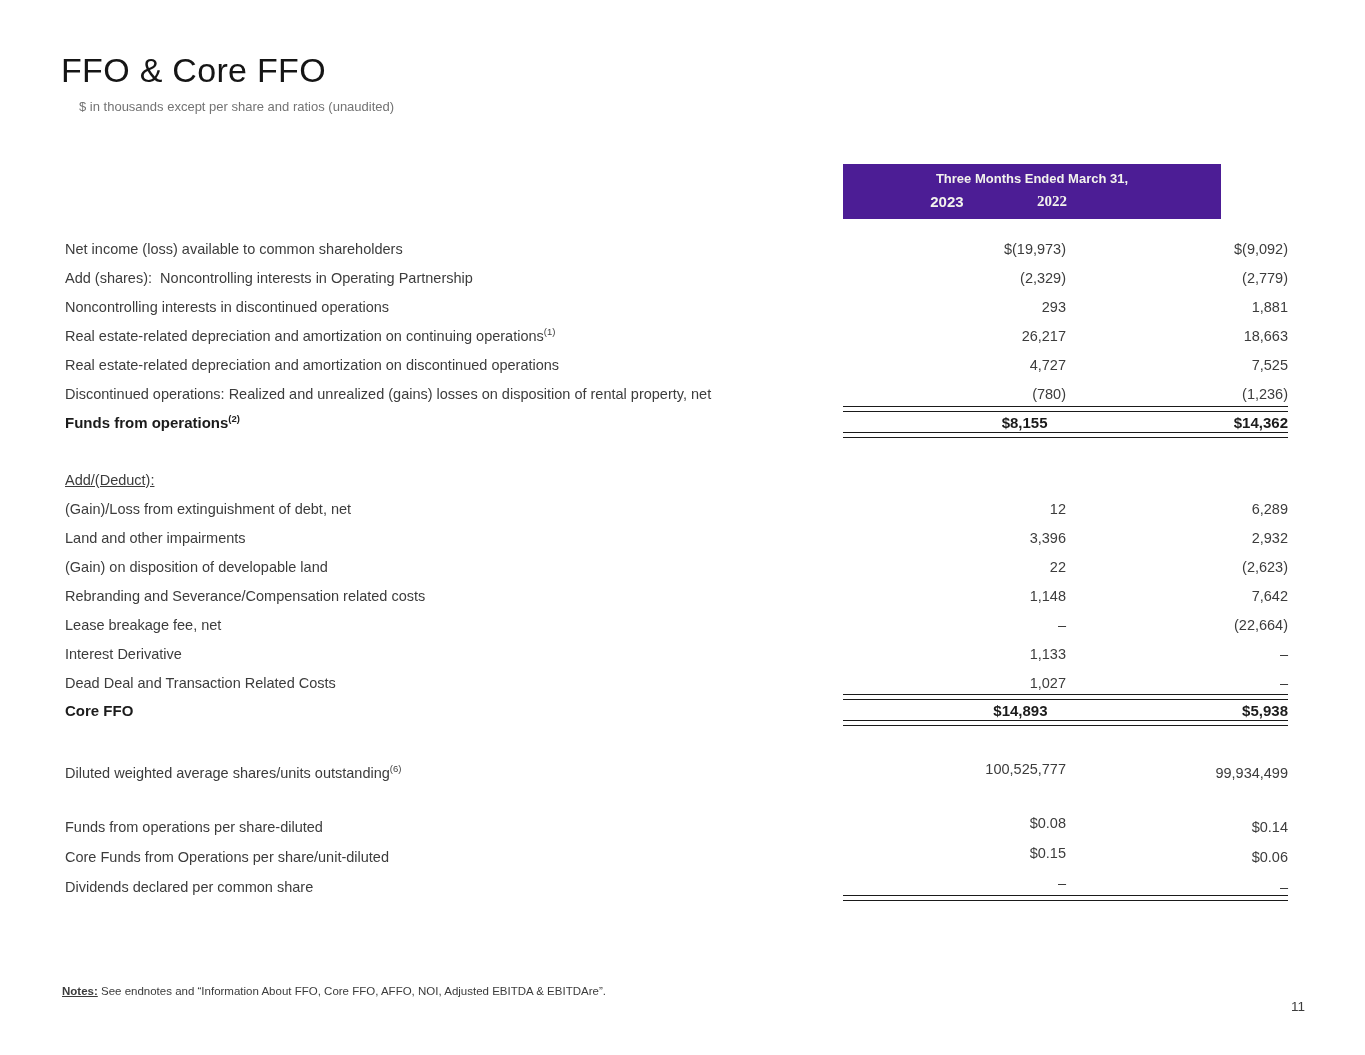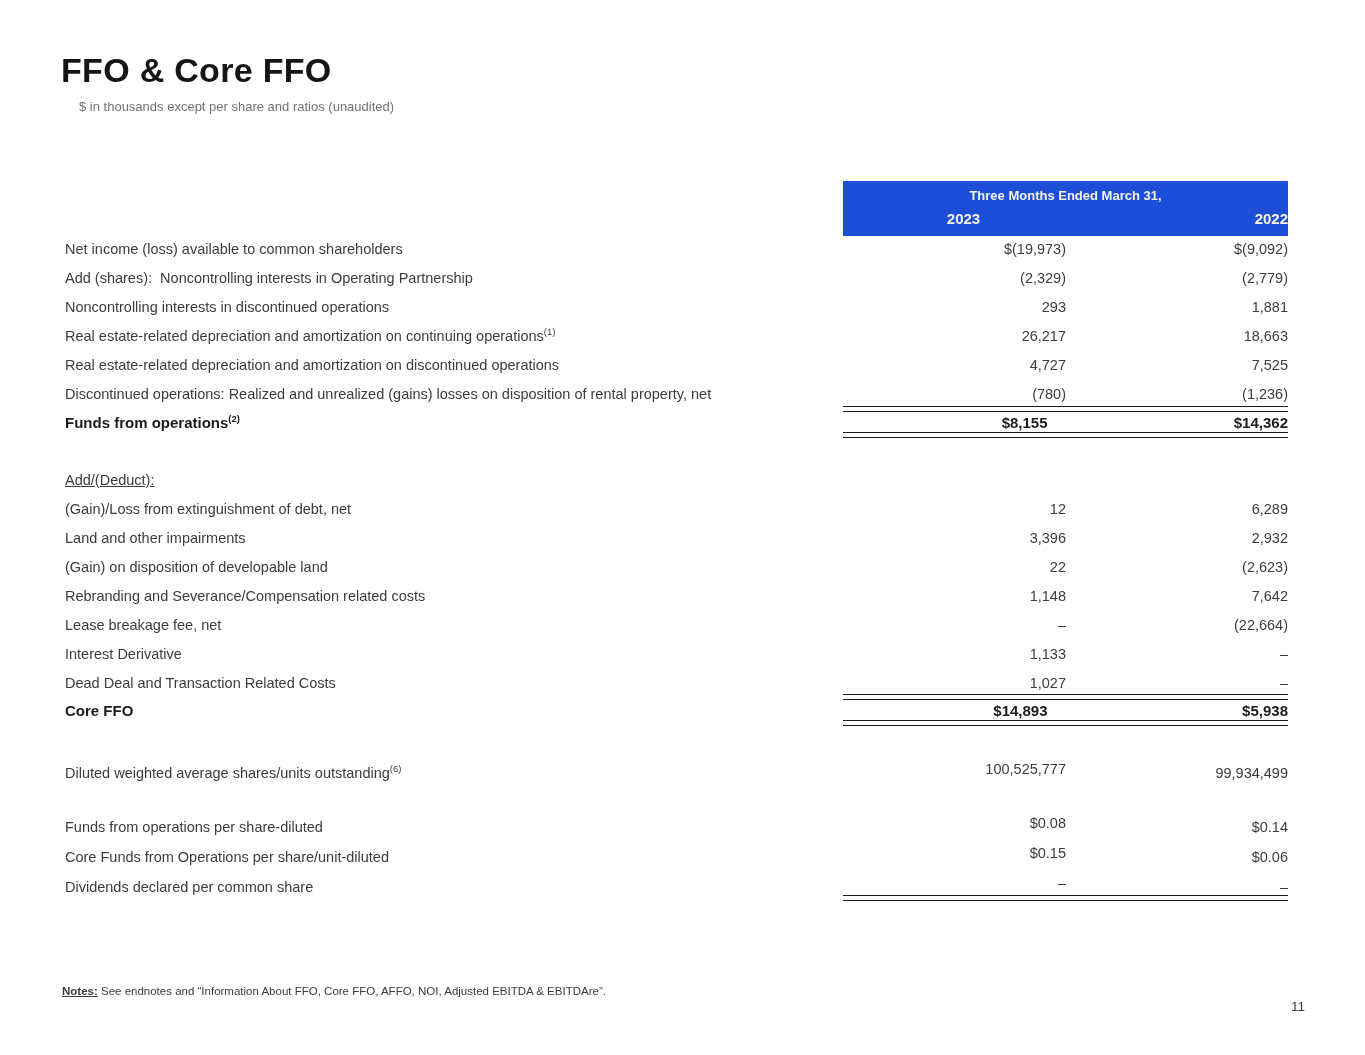--- a/index.html
+++ b/index.html
@@ -1,27 +1,27 @@
 <!DOCTYPE html>
 <html><head>
 <meta charset="utf-8">
 <style>
   html,body{margin:0;padding:0;background:#e8e8e8;}
   .slide{
     position:relative;width:1365px;height:1055px;background:#ffffff;
     font-family:"Liberation Sans", sans-serif;color:#3c3c3c;overflow:hidden;
   }
-  .title{position:absolute;left:61px;top:51px;font-size:34px;font-weight:700;color:#151515;letter-spacing:0.3px;}
+  .title{position:absolute;left:61px;top:51px;font-size:34px;font-weight:400;color:#151515;letter-spacing:0.3px;}
   .subtitle{position:absolute;left:63px;top:99px;font-size:13px;color:#737373;margin-left:16px;}
 
-  .band{position:absolute;left:843px;top:181px;width:445px;height:55px;background:#1d4ed8;color:#f3f3ed;}
+  .band{position:absolute;left:843px;top:164px;width:378px;height:55px;background:#4c1d95;color:#f3f3ed;}
   .band-period{text-align:center;font-size:13px;font-weight:700;padding-top:7px;}
   .band-years{display:flex;margin-top:7px;font-size:15px;font-weight:700;}
   .band-y1{width:220px;text-align:center;padding-left:14px;}
-  .band-y2{width:225px;text-align:right;}
+  .band-y2{width:225px;text-align:left;font-family:Liberation Serif, serif;}
 
   .row{position:absolute;left:65px;width:1226px;height:29px;display:flex;align-items:center;font-size:14.5px;}
   .lbl{width:781px;white-space:pre;}
   .v1{width:220px;text-align:right;}
   .v2{width:225px;text-align:right;padding-right:3px;box-sizing:border-box;}
   .total{font-weight:700;color:#1b1b1b;font-size:15px;gap:29px;}
   .heading .lbl{text-decoration:underline;}
   sup{font-size:9.5px;line-height:0;}
 
   .rule{position:absolute;left:843px;width:445px;height:4px;

